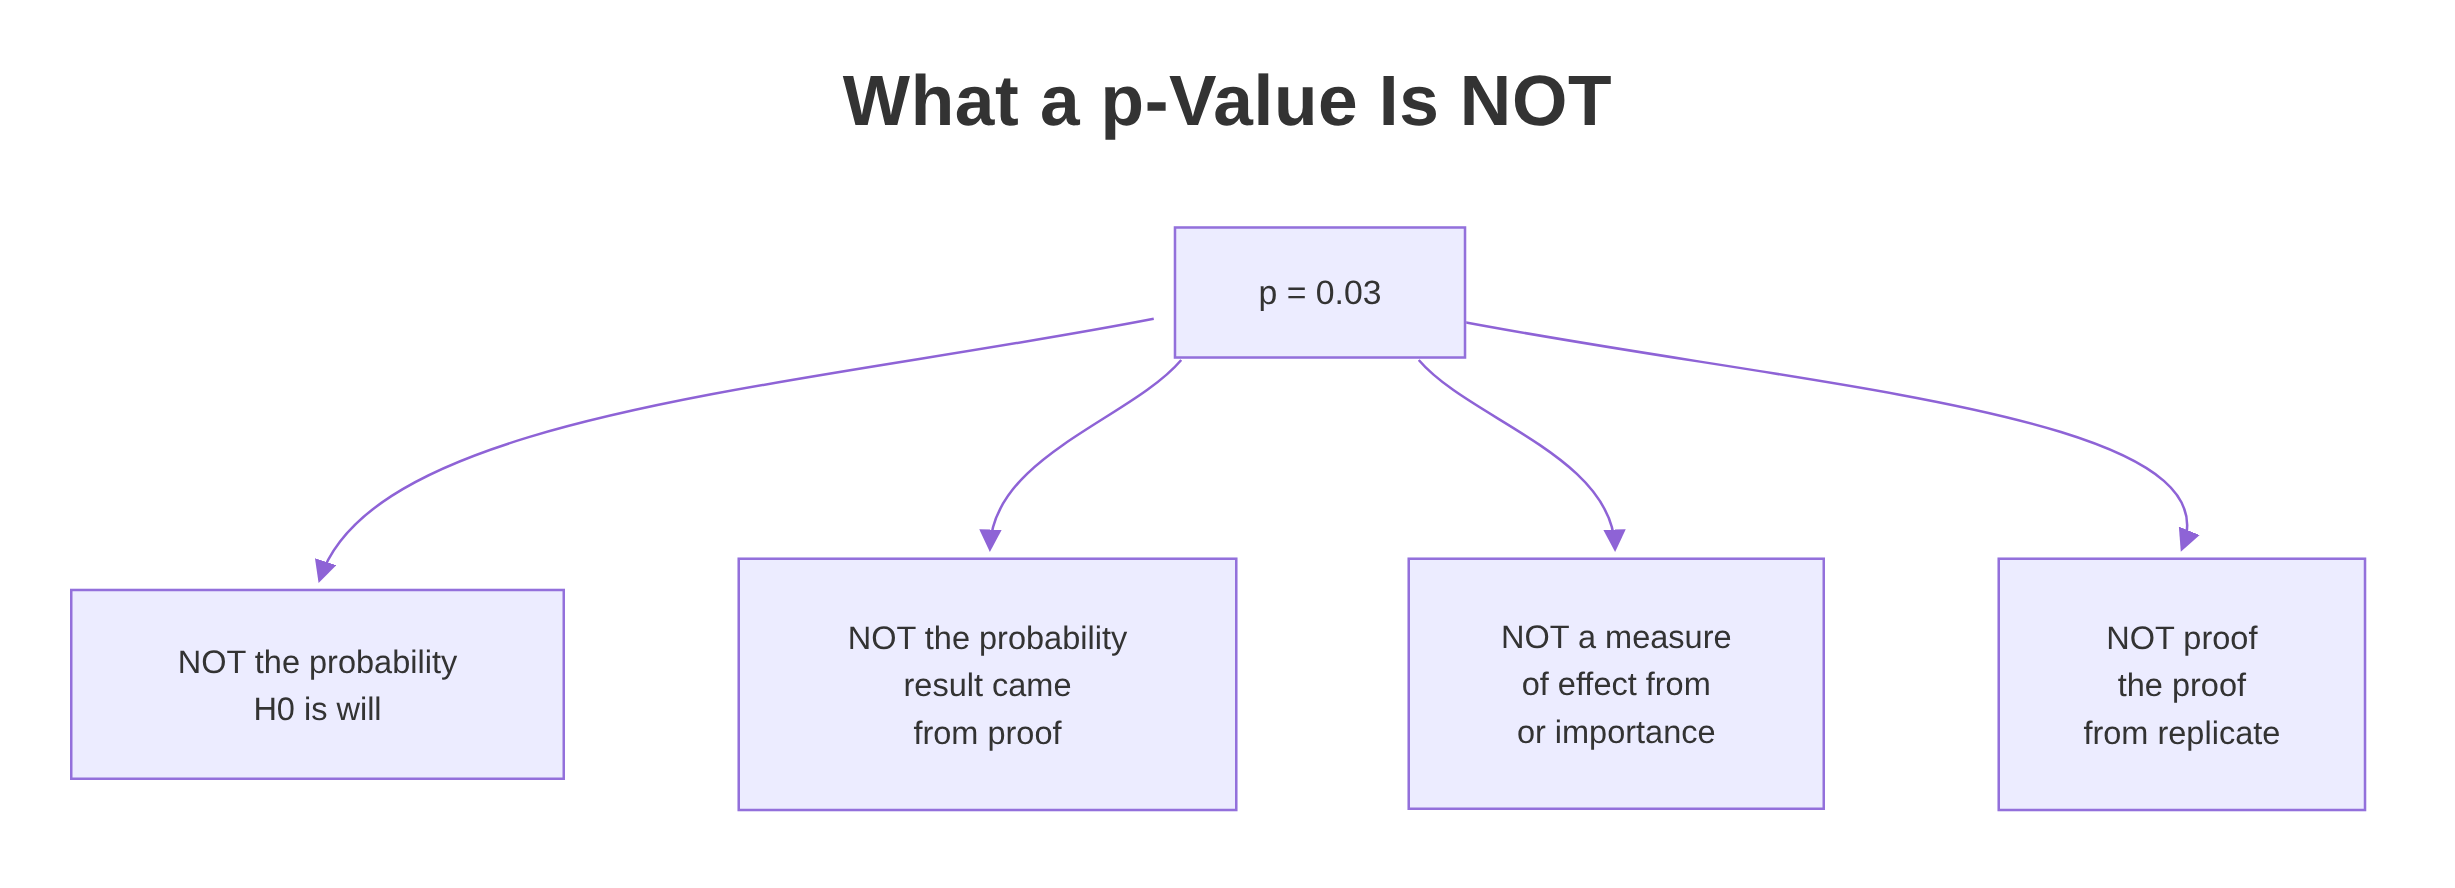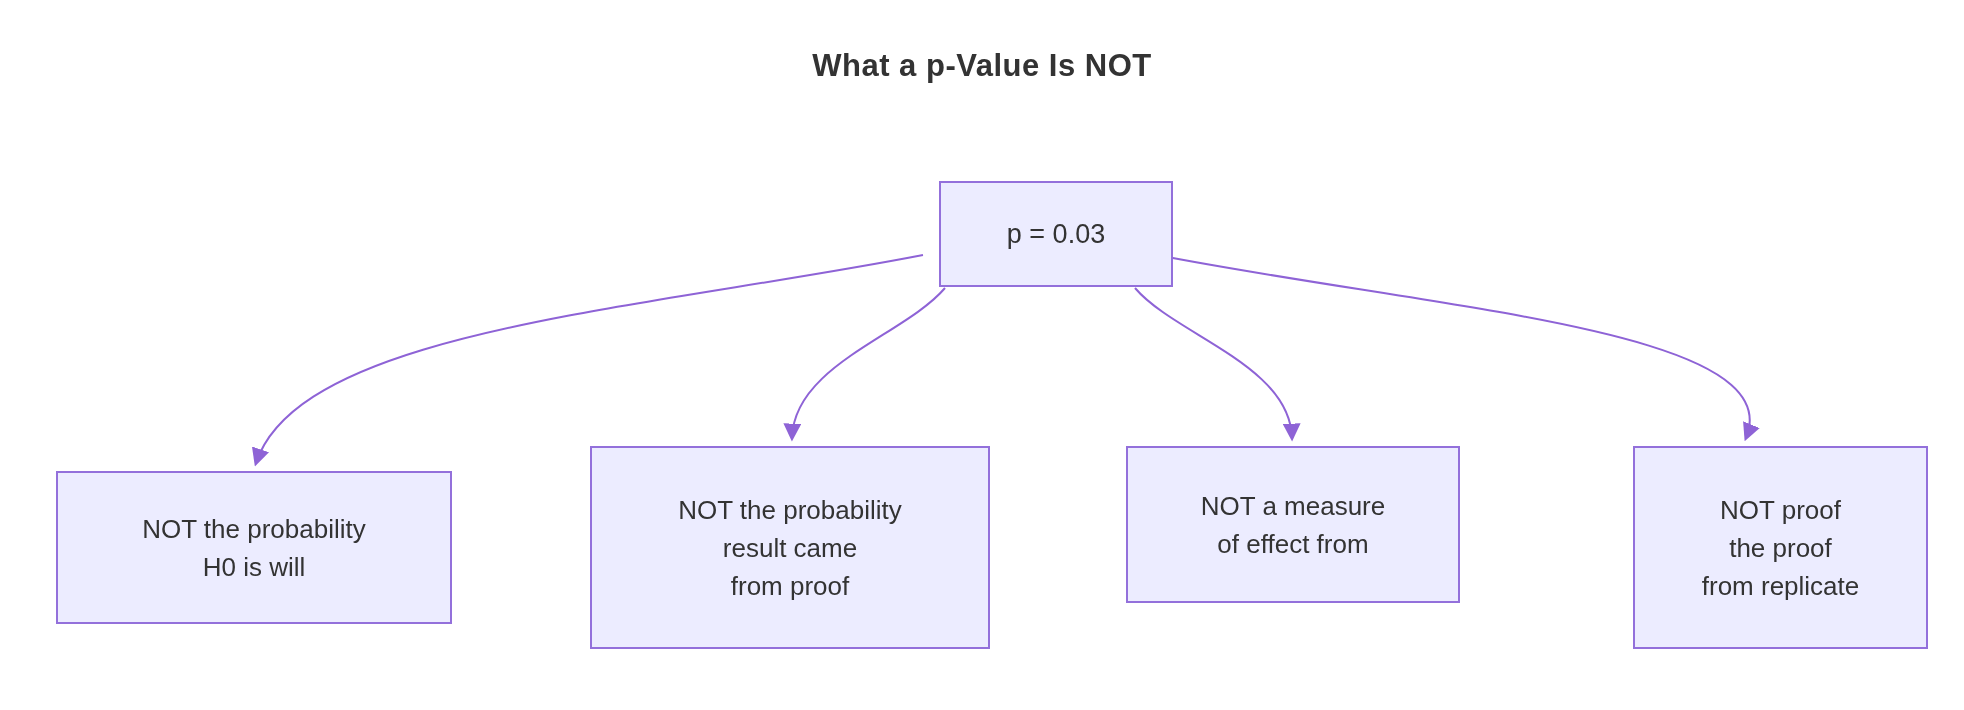--- a/index.html
+++ b/index.html
@@ -21,21 +21,21 @@
     height:710px;
     background:var(--background);
     overflow:hidden;
   }
   .diagram-title{
     position:absolute;
     top:48px;
     left:0;
     width:100%;
     text-align:center;
-    font-size:31px;
+    font-size:57px;
     font-weight:700;
     color:var(--text);
     letter-spacing:0.5px;
   }
   .edges-layer{
     position:absolute;
     top:0;left:0;
     width:1964px;
     height:710px;
   }
@@ -57,22 +57,22 @@
     font-size:26px;
     line-height:38px;
   }
   .node-root{
     left:923px; top:181px; width:234px; height:106px;
     font-size:27px;
     margin-left:16px;
   }
   .node-1{ left:56px;   top:471px; width:396px; height:153px; }
   .node-2{ left:590px;  top:446px; width:400px; height:203px; }
-  .node-3{ left:1126px; top:446px; width:334px; height:157px; }
-  .node-4{ left:1598px; top:446px; width:295px; height:203px;margin-left:35px; }
+  .node-3{ left:1126px; top:446px; width:334px; height:202px; }
+  .node-4{ left:1598px; top:446px; width:295px; height:203px; }
 </style>
 </head>
 <body>
 
 <div class="canvas">
 
   <div class="diagram-title">What a p-Value Is NOT</div>
 
   <svg class="edges-layer" viewBox="0 0 1964 710" xmlns="http://www.w3.org/2000/svg" aria-hidden="true">
     <defs>
@@ -97,20 +97,21 @@
 
   <div class="node node-2">
     <span>NOT the probability</span>
     <span>result came</span>
     <span>from proof</span>
   </div>
 
   <div class="node node-3">
     <span>NOT a measure</span>
     <span>of effect from</span>
+    <span>or importance</span>
   </div>
 
   <div class="node node-4">
     <span>NOT proof</span>
     <span>the proof</span>
     <span>from replicate</span>
   </div>
 
 </div>
 

